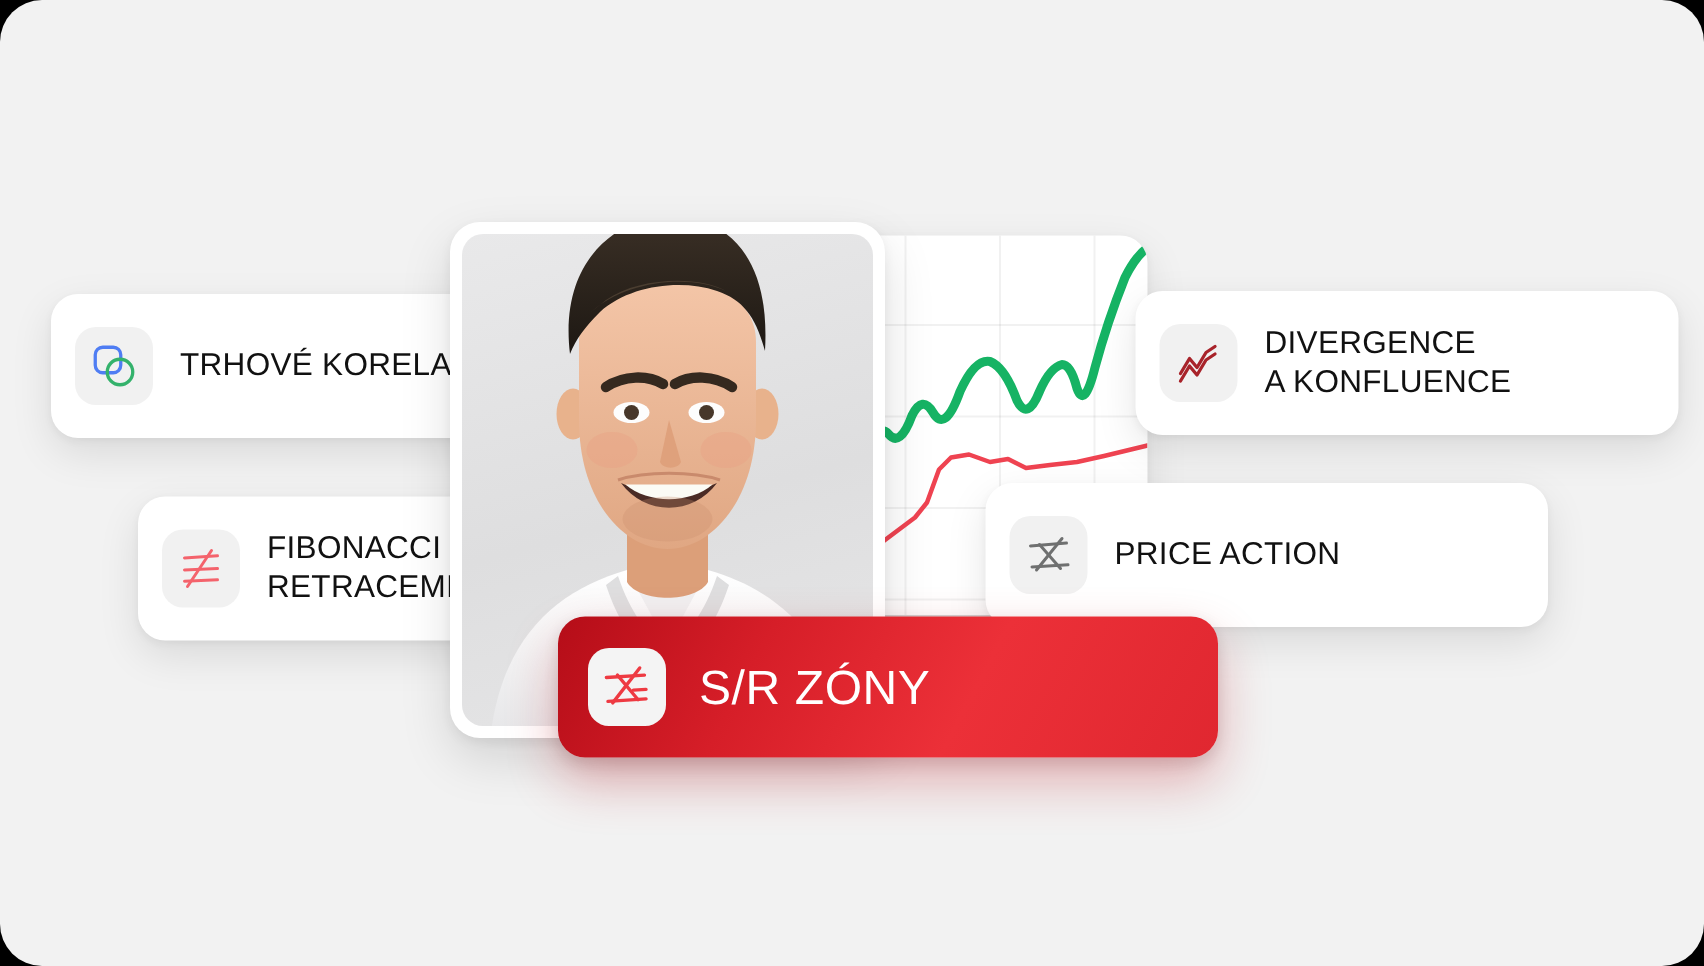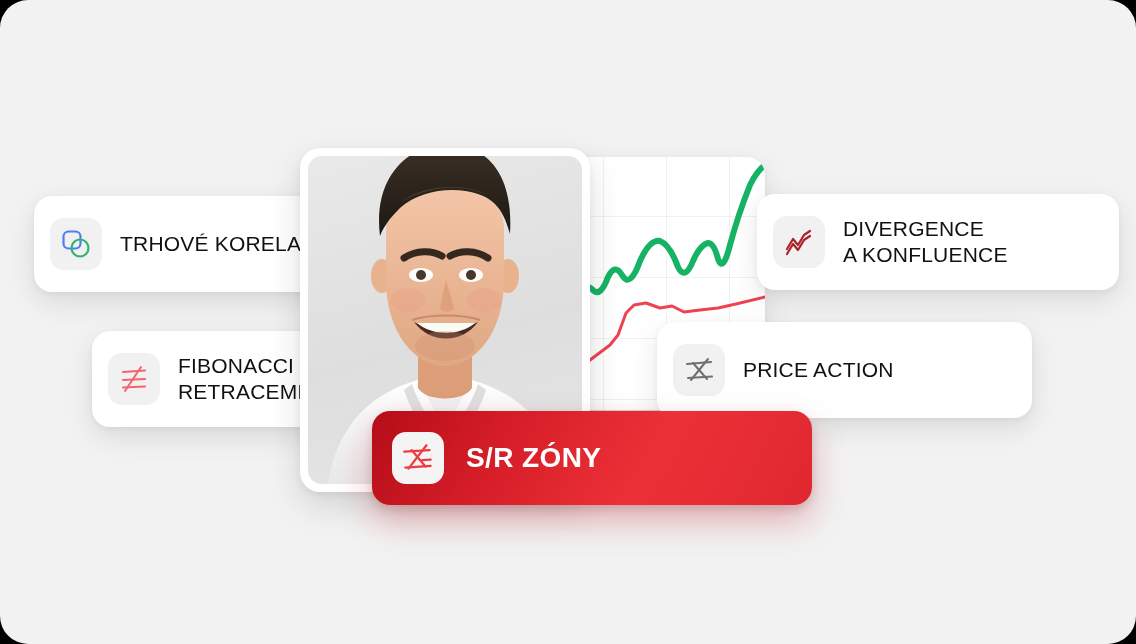--- a/index.html
+++ b/index.html
@@ -43,21 +43,21 @@
   #portrait-inner{position:relative;width:100%;height:100%;border-radius:14px;overflow:hidden;
        background:linear-gradient(165deg,#e9e9ea 0%,#dededf 55%,#e6e6e7 100%);}
   #portrait-inner svg{position:absolute;left:0;top:-48px;width:100%;height:392px;}
 
   
   #card-srzones{position:absolute;left:372px;top:411px;width:420px;height:94px;border-radius:18px;
        background:linear-gradient(118deg,#b50d18 0%,#d61e28 30%,#ec3038 62%,#e02730 100%);
        box-shadow:0 16px 34px rgba(190,20,30,.30),0 4px 10px rgba(0,0,0,.12);
        display:flex;align-items:center;padding-left:20px;gap:22px;z-index:9;}
   #card-srzones .icon-box{background:#f4f4f4;}
-  #srzones-label{color:#fff;font-size:28px;font-weight:700;letter-spacing:.4px;}
+  #srzones-label{color:#fff;font-size:32px;font-weight:400;letter-spacing:.4px;}
 </style>
 </head>
 <body>
 
 <div id="stage">
 
   <div id="card-chart">
     <div class="grid"></div>
     <svg viewBox="0 0 205 253" preserveAspectRatio="none">
       <path fill="none" stroke="#ef4351" stroke-width="3" stroke-linecap="round" stroke-linejoin="round" d="M5 222 L30 203 L50 188 L58 178 L66 156 L74 148 L86 146 L100 151 L112 149 L124 155 L140 153 L158 151 L176 147 L205 140"></path>

